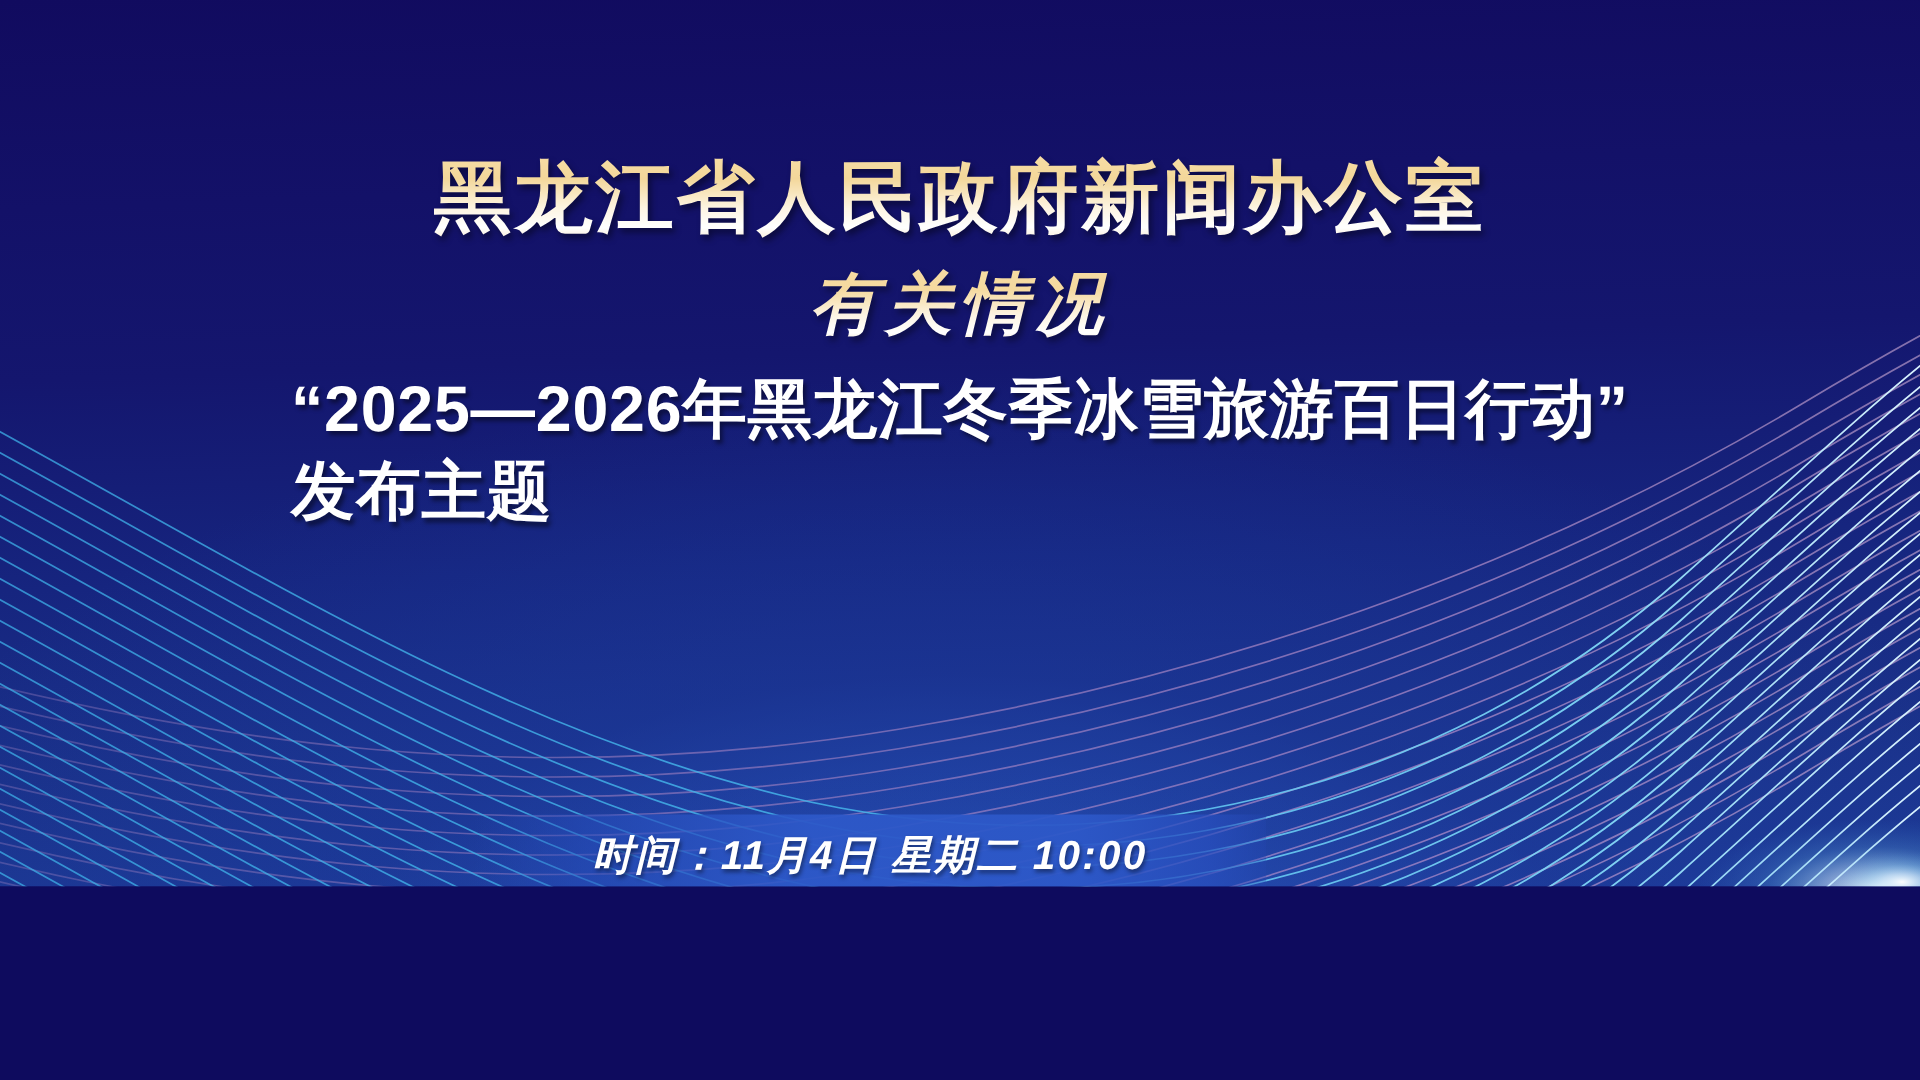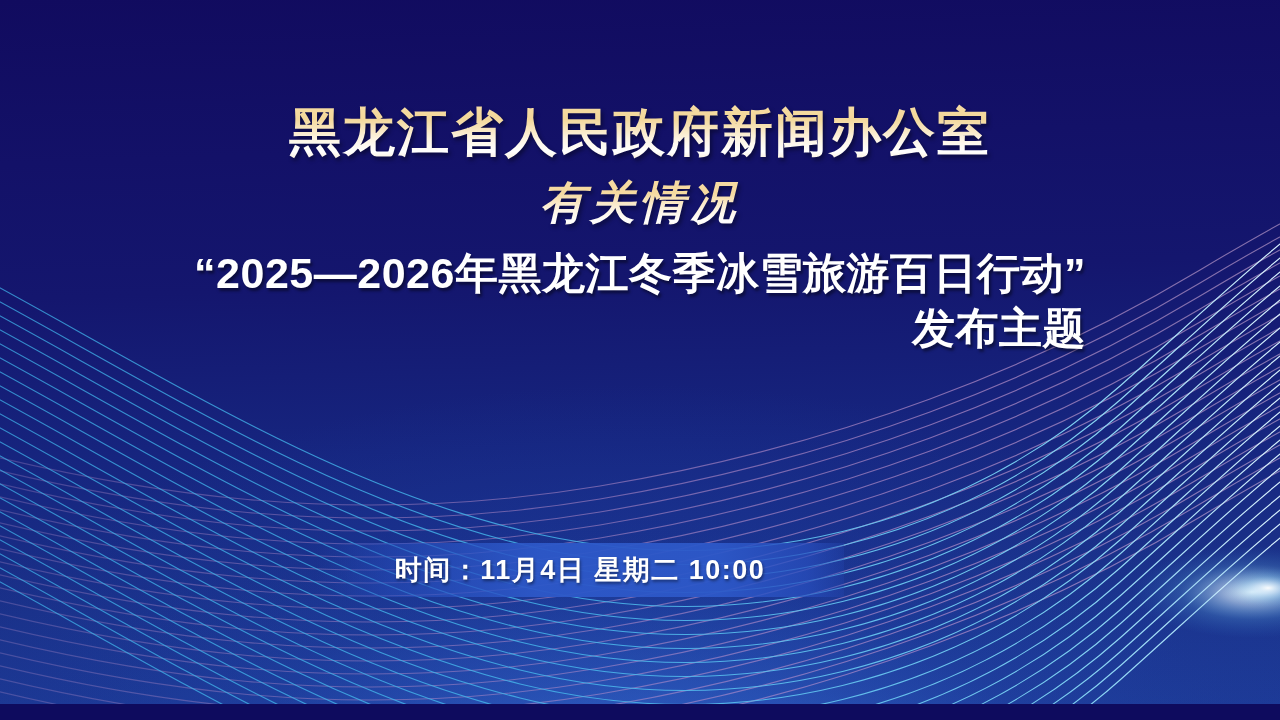--- a/index.html
+++ b/index.html
@@ -8,21 +8,21 @@
     padding: 0;
     background: #0e0b5e;
   }
   body {
     font-family: "Liberation Sans", "DejaVu Sans", sans-serif;
   }
 
   #stage {
     position: relative;
     width: 1280px;
-    height: 704px;
+    height: 591px;
     overflow: hidden;
     background:
       radial-gradient(ellipse 1100px 620px at 50% 118%, rgba(46,96,205,0.85) 0%, rgba(28,60,160,0.45) 40%, rgba(20,36,120,0.0) 72%),
       linear-gradient(178deg, #110b5f 0%, #131168 22%, #14166e 40%, #16257f 62%, #1a3189 82%, #1d3a96 100%);
   }
 
   
   #bg-waves {
     position: absolute;
     inset: 0;
@@ -81,21 +81,21 @@
     font-weight: bold;
     font-size: 35px;
     letter-spacing: 4px;
     color: #ffffff;
     white-space: nowrap;
     text-shadow: 2px 3px 3px rgba(0,0,0,0.45);
   }
 
   .theme-lines {
     margin-top: 18px;
-    text-align: right;
+    text-align: left;
   }
   .theme-line {
     font-weight: bold;
     font-size: 43px;
     line-height: 1.28;
     letter-spacing: 0.5px;
     color: #ffffff;
     white-space: nowrap;
     text-shadow: 2px 3px 3px rgba(0,0,0,0.45);
   }
@@ -110,20 +110,21 @@
     background: linear-gradient(90deg,
       rgba(36,72,180,0.0) 0%,
       rgba(38,76,186,0.55) 14%,
       rgba(45,88,200,0.95) 42%,
       rgba(45,88,200,0.95) 76%,
       rgba(40,78,190,0.72) 93%,
       rgba(36,70,178,0.30) 100%);
     display: flex;
     align-items: center;
     justify-content: center;
+    font-style: italic;
   }
   .time-text {
     font-weight: bold;
     font-size: 27px;
     letter-spacing: 1.5px;
     color: #ffffff;
     white-space: nowrap;
     text-shadow: 1px 2px 3px rgba(0,0,0,0.45);
   }
 </style>

